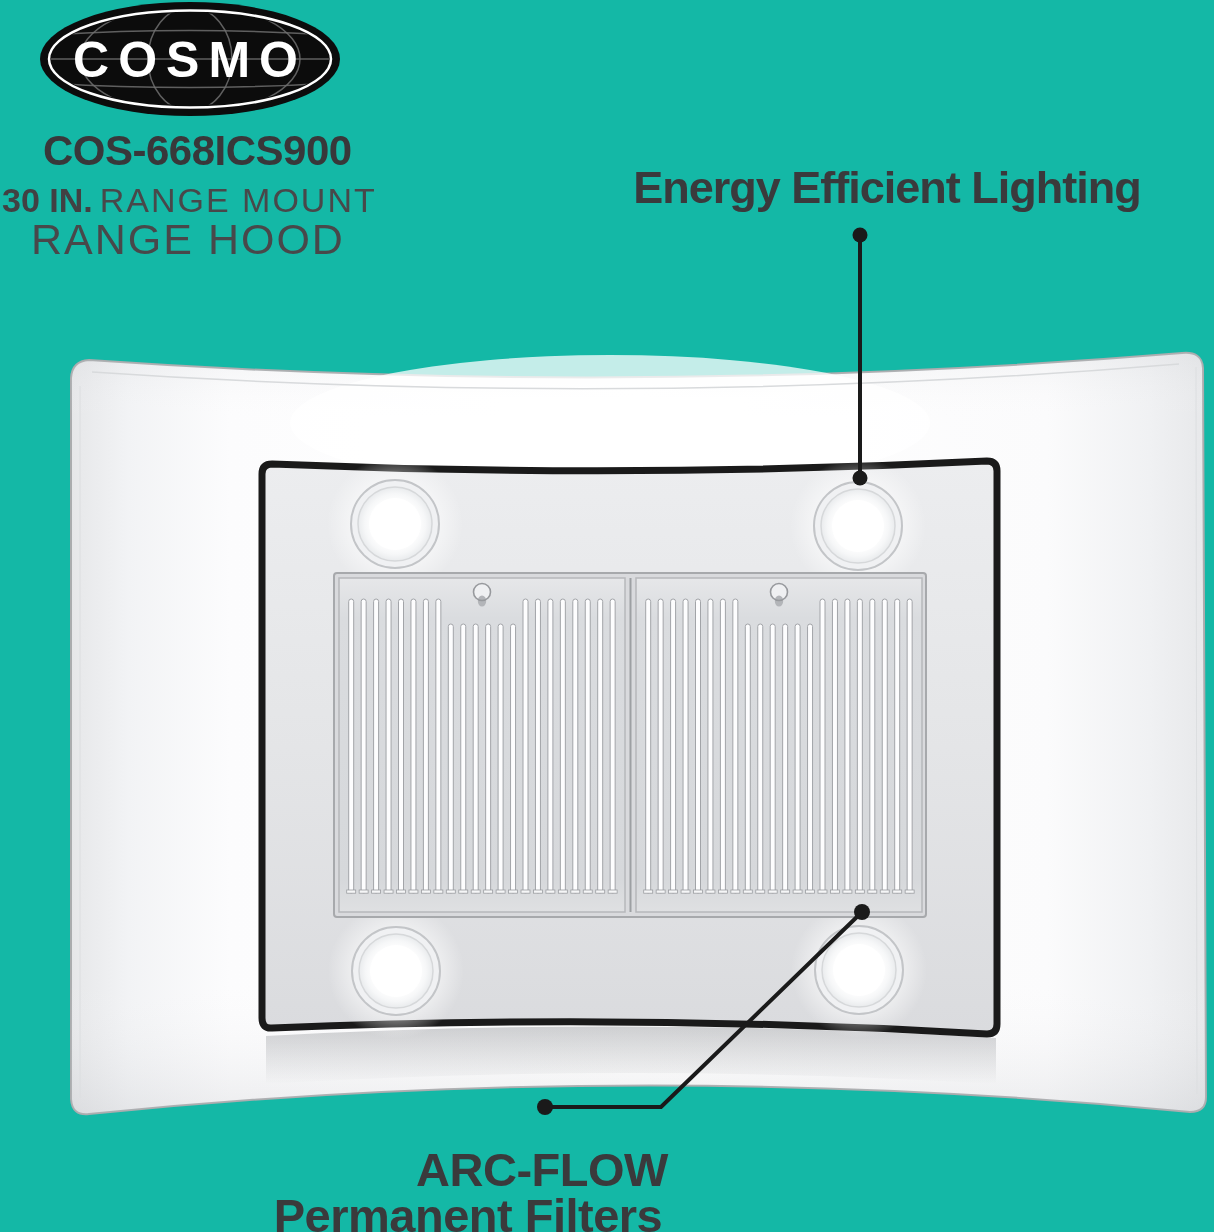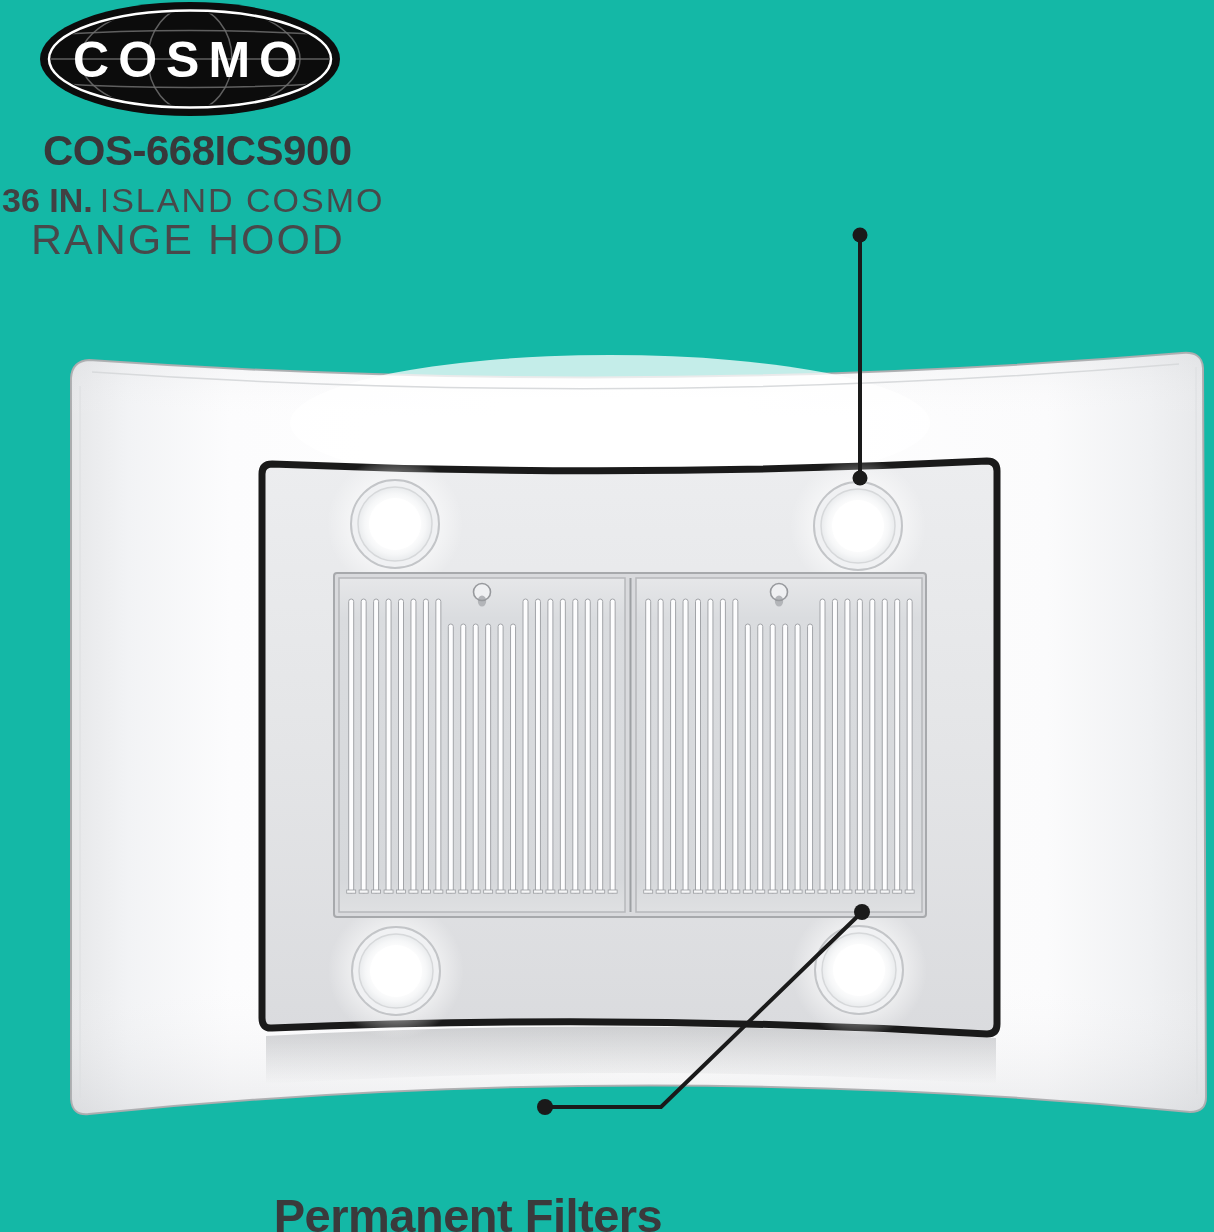--- a/index.html
+++ b/index.html
@@ -276,18 +276,20 @@
       <ellipse cx="154" cy="58" rx="110" ry="55"></ellipse>
       <path d="M 12,34 Q 154,25 296,34"></path>
       <path d="M 4,58 L 304,58"></path>
       <path d="M 12,82 Q 154,91 296,82"></path>
     </g>
     <text class="logo-text" x="154" y="76">COSMO</text>
   </svg>
 
   <div class="model">COS-668ICS900</div>
   <div class="size-line">
-    <span class="xb">36 IN.</span><span class="lt">ISLAND COSMO</span>
+    <span class="xb">30 IN.</span><span class="lt">RANGE MOUNT</span>
   </div>
   <div class="range-hood lt">RANGE HOOD</div>
 
+  <div class="callout-label lighting">Energy Efficient Lighting</div>
+  <div class="callout-label arcflow">ARC-FLOW</div>
   <div class="callout-label permfilters">Permanent Filters</div>
 </div>
 
 </body></html>

